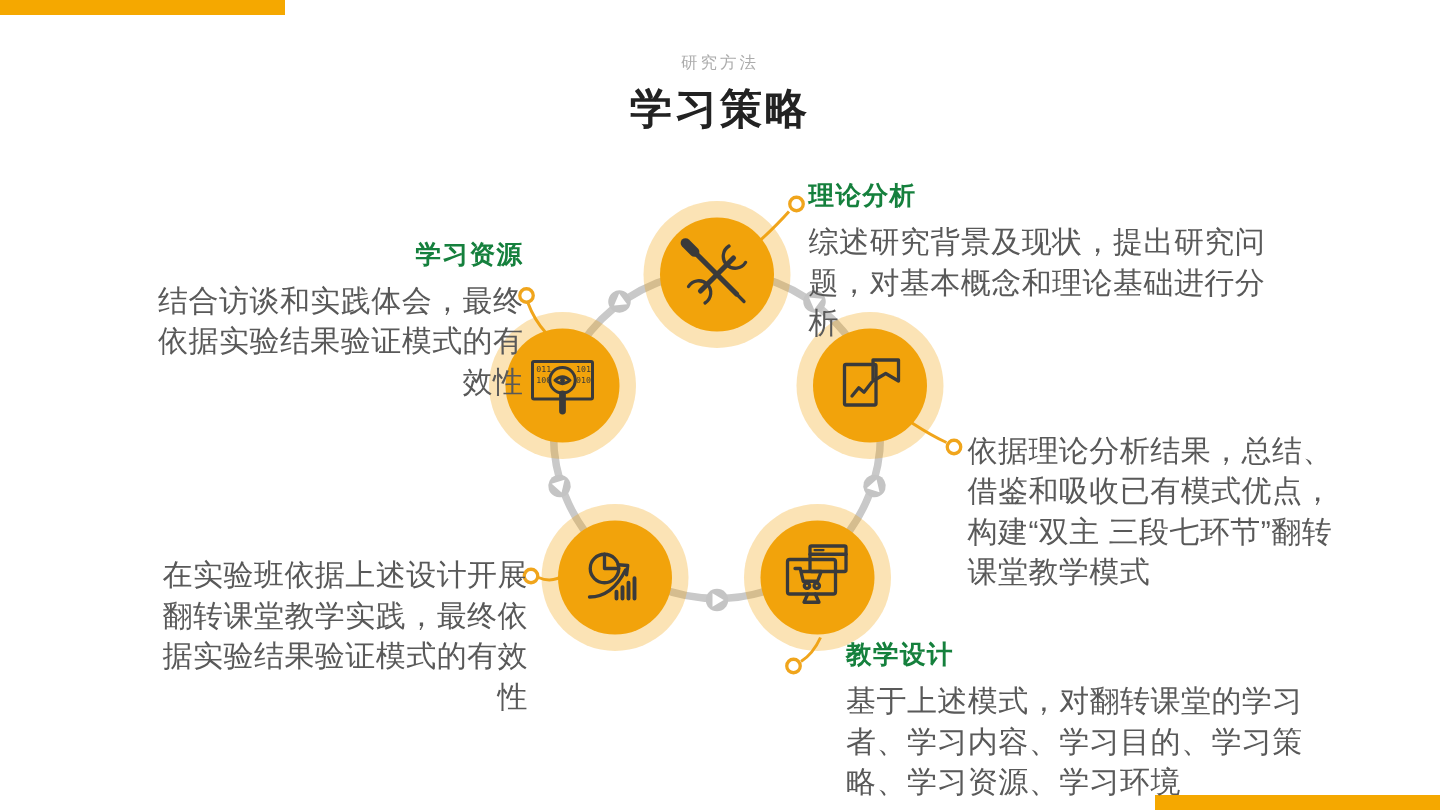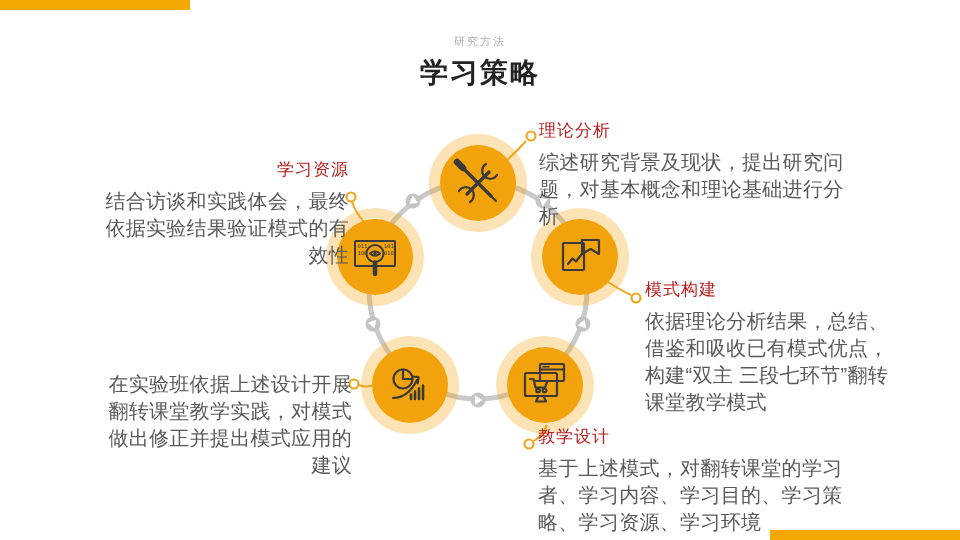--- a/index.html
+++ b/index.html
@@ -12,29 +12,29 @@
   .accent-bar.top-left{left:0;top:0;}
   .accent-bar.bottom-right{right:0;bottom:0;}
 
   .header{position:absolute;left:0;top:34px;width:960px;text-align:center;}
   .header .subtitle{font-size:11px;color:#ACACAC;letter-spacing:2px;}
   .header .title{margin-top:5px;font-size:28px;font-weight:bold;color:#222222;letter-spacing:2px;}
 
   .diagram-svg{position:absolute;left:0;top:0;width:960px;height:540px;}
 
   .step-block{position:absolute;}
-  .step-heading{font-size:17px;font-weight:normal;color:#b91c1c;letter-spacing:1px;line-height:20px;}
+  .step-heading{font-size:17px;font-weight:bold;color:#15803d;letter-spacing:1px;line-height:20px;}
   .step-desc{margin-top:8px;font-size:20px;color:#595959;line-height:27px;letter-spacing:0.3px;}
   .step-right{text-align:right;}
 
   .blk-theory{left:539px;top:121px;width:320px;}
   .blk-theory .step-desc{width:308px;}
   .blk-model{left:645px;top:280px;width:280px;}
   .blk-model .step-desc{width:263px;}
-  .blk-design{left:538px;top:427px;width:350px;}
+  .blk-design{left:564px;top:427px;width:350px;}
   .blk-design .step-desc{width:338px;}
   .blk-experiment{right:608px;top:363px;width:263px;}
   .blk-reflection{right:611px;top:160px;width:263px;}
 
   .icon-fill{fill:#3A3A3A;stroke:none;}
   .bin{font-family:"DejaVu Sans Mono",monospace;font-size:5.5px;}
 </style>
 </head>
 <body>
 
@@ -152,29 +152,28 @@
     </g>
   </g>
 </svg>
 
 <div class="step-block blk-theory">
   <div class="step-heading">理论分析</div>
   <div class="step-desc">综述研究背景及现状，提出研究问题，对基本概念和理论基础进行分析</div>
 </div>
 
 <div class="step-block blk-model">
-  <div class="step-heading">模式构建</div>
   <div class="step-desc">依据理论分析结果，总结、借鉴和吸收已有模式优点，构建“双主 三段七环节”翻转课堂教学模式</div>
 </div>
 
 <div class="step-block blk-design">
   <div class="step-heading">教学设计</div>
   <div class="step-desc">基于上述模式，对翻转课堂的学习者、学习内容、学习目的、学习策略、学习资源、学习环境</div>
 </div>
 
 <div class="step-block step-right blk-experiment">
-  <div class="step-desc">在实验班依据上述设计开展翻转课堂教学实践，对模式做出修正并提出模式应用的建议</div>
+  <div class="step-desc">在实验班依据上述设计开展翻转课堂教学实践，最终依据实验结果验证模式的有效性</div>
 </div>
 
 <div class="step-block step-right blk-reflection">
   <div class="step-heading">学习资源</div>
   <div class="step-desc">结合访谈和实践体会，最终依据实验结果验证模式的有效性</div>
 </div>
 
 </body></html>

